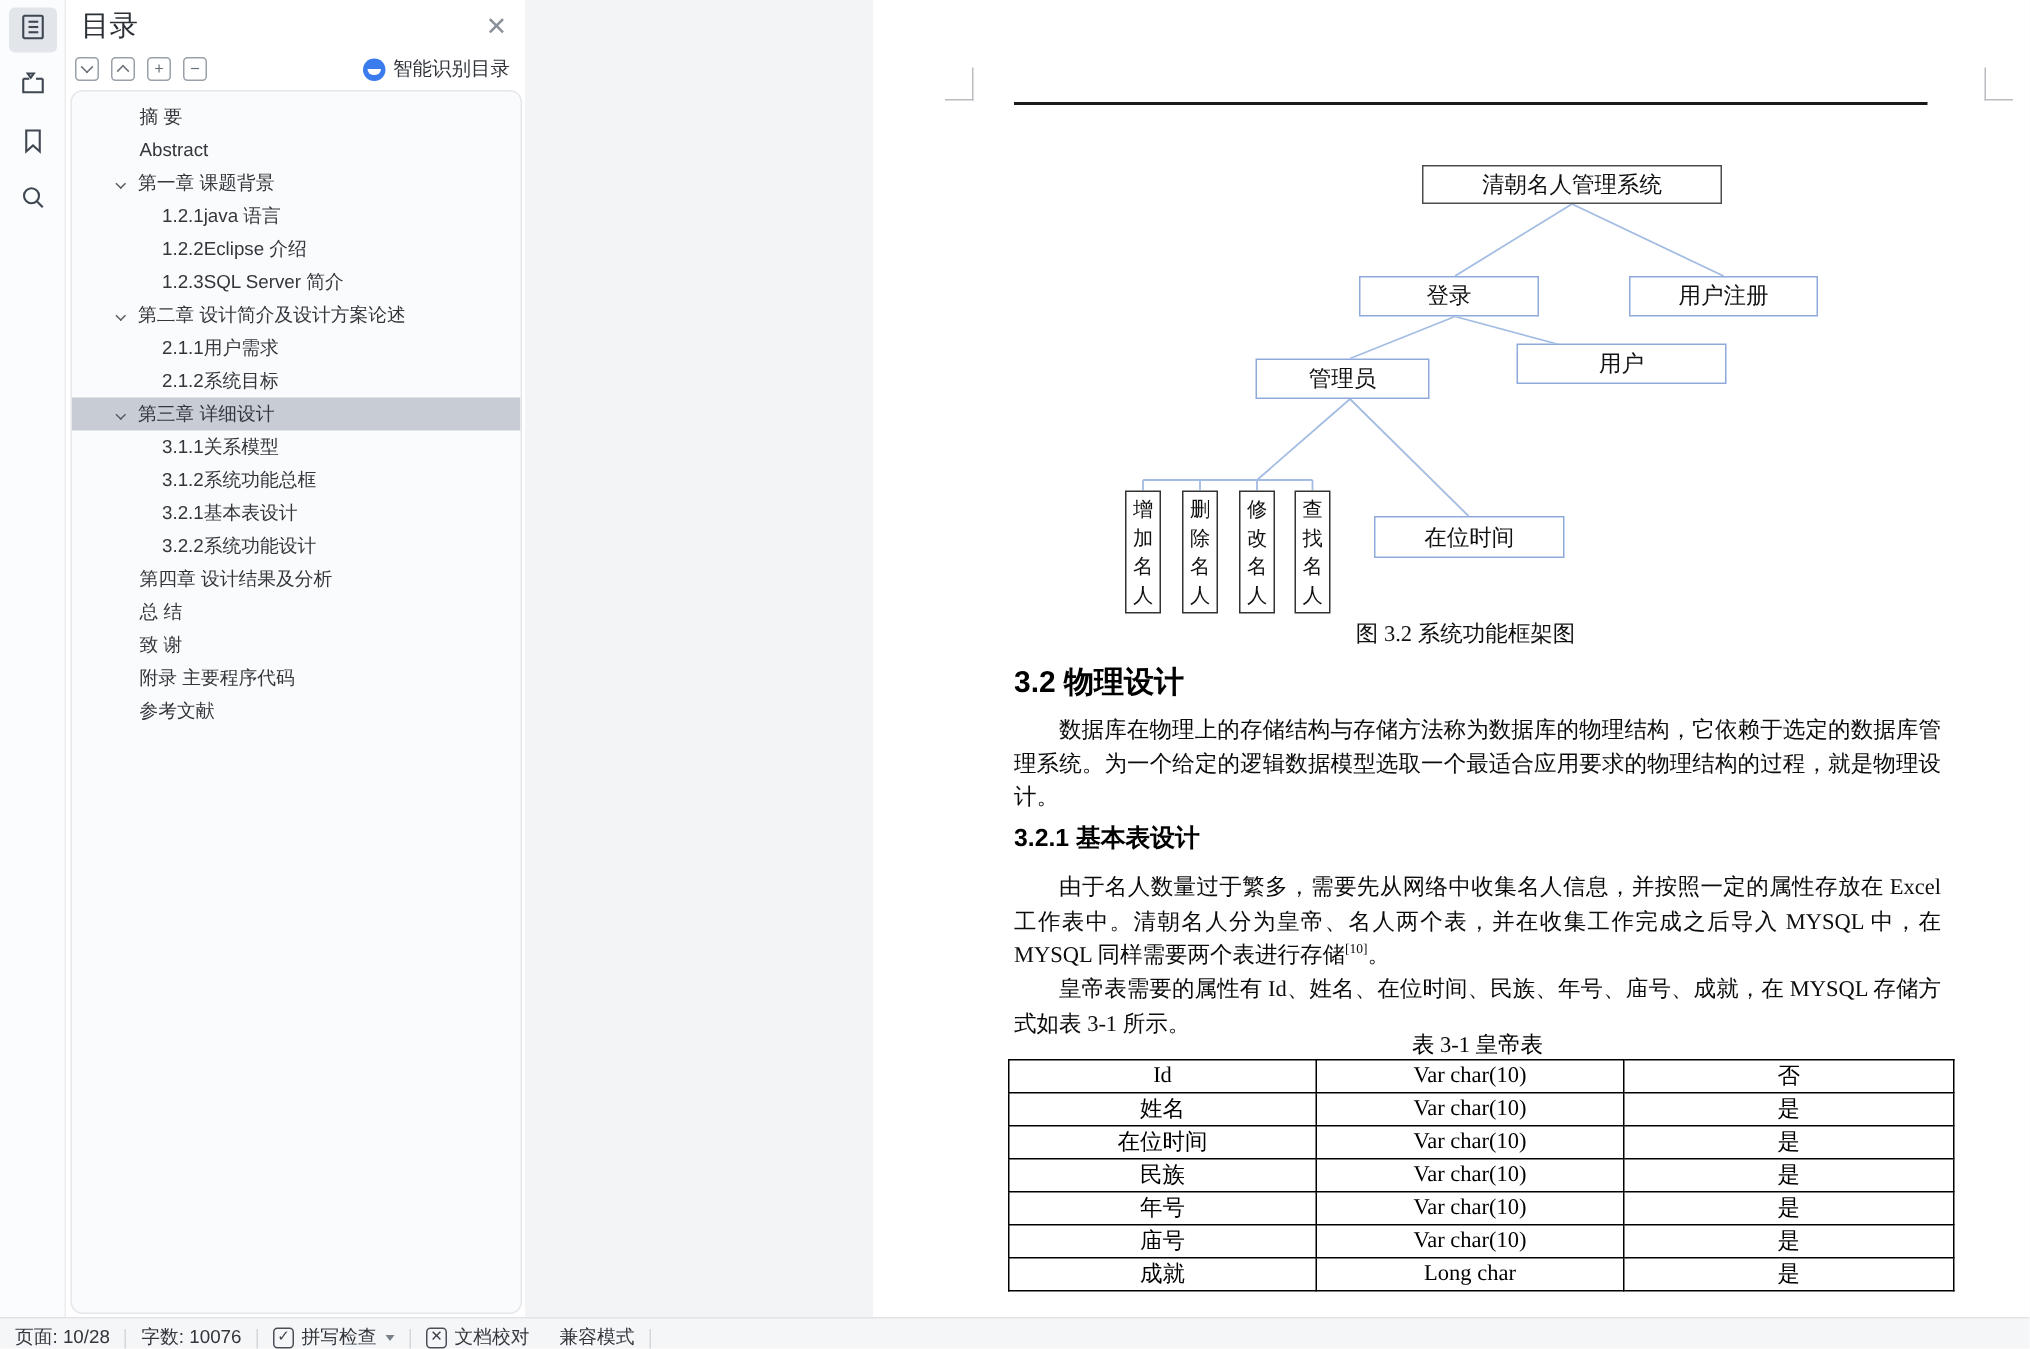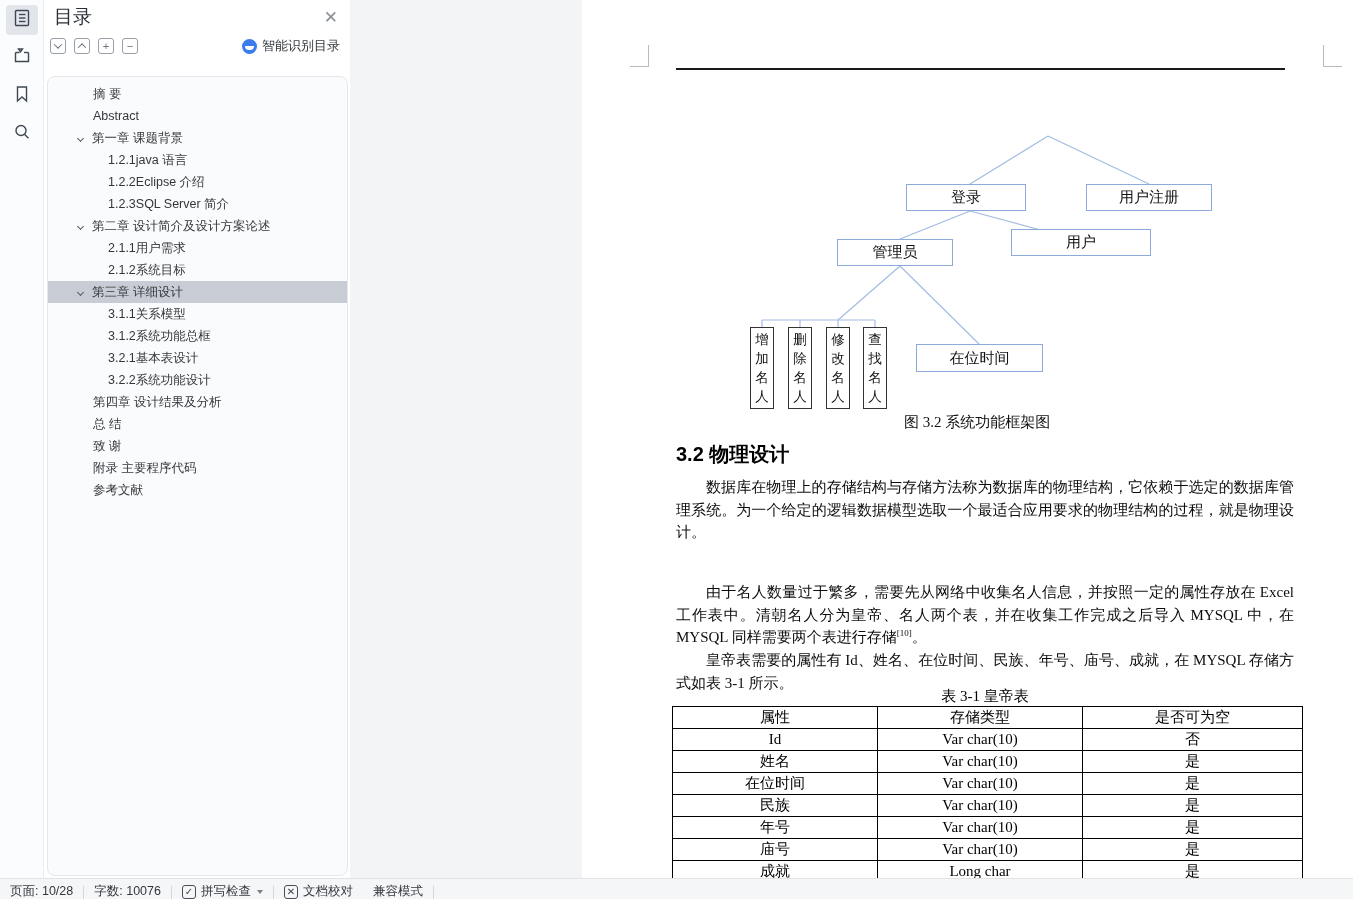--- a/index.html
+++ b/index.html
@@ -18,21 +18,21 @@
   .sb-title { font-size:19px; color:#2b2f36; }
   .close-x { font-size:17px; color:#8a9097; cursor:pointer; line-height:1; }
   .sb-tools { display:flex; align-items:center; padding:6px 10px 0 6px; height:26px; }
   .tool-btn { width:16px; height:16px; border:1px solid #9aa0a8; border-radius:3px; margin-right:8px; display:flex; align-items:center; justify-content:center; color:#6a7078; font-size:11px; line-height:1; cursor:pointer; background:#fff; }
   .chev { width:6px; height:6px; border-right:1.3px solid #6a7078; border-bottom:1.3px solid #6a7078; transform:rotate(45deg) translate(-1px,-1px); }
   .chev.up { transform:rotate(-135deg) translate(-1px,-1px); }
   .sb-tools .spacer { flex:1; }
   .smart-btn { display:flex; align-items:center; font-size:13px; color:#33373d; cursor:pointer; }
   .ai-dot { width:15px; height:15px; border-radius:50%; background:#3a7bee; margin-right:5px; position:relative; }
   .ai-dot::after { content:""; position:absolute; left:3px; top:7px; width:9px; height:4px; border-radius:0 0 6px 6px; background:#fff; }
-  .toc-panel { position:absolute; left:3px; right:2px; top:60px; bottom:2px; background:#fafbfc; border:1px solid #e5e7ea; border-radius:8px; padding-top:6px; overflow:hidden;margin-top:16px; }
+  .toc-panel { position:absolute; left:3px; right:2px; top:60px; bottom:2px; background:#fafbfc; border:1px solid #e5e7ea; border-radius:8px; padding-top:6px; overflow:hidden; }
   .toc-row { height:22px; display:flex; align-items:center; font-size:12.5px; color:#33373c; cursor:pointer; white-space:nowrap; }
   .toc-row.sel { background:#c8cdd5; }
   .toc-chev { width:5px; height:5px; border-right:1.2px solid #565c64; border-bottom:1.2px solid #565c64; transform:rotate(45deg); margin-left:30px; margin-right:9px; flex:0 0 auto; }
   .toc-row.l1.nochev { padding-left:45px; }
   .toc-row.l2 { padding-left:60px; }
 
   
   .workspace { flex:1; background:#f3f4f6; position:relative; overflow:hidden; }
   .page { position:absolute; left:232px; top:0; width:790px; height:878px; background:#fff; }
   .crop { position:absolute; width:19px; height:22px; top:45px; }
@@ -212,20 +212,21 @@
             <line x1="388" y1="211" x2="492" y2="239"></line>
             <line x1="318" y1="266" x2="256" y2="320"></line>
             <line x1="180" y1="320" x2="293" y2="320"></line>
             <line x1="180" y1="320" x2="180" y2="327"></line>
             <line x1="218" y1="320" x2="218" y2="327"></line>
             <line x1="256" y1="320" x2="256" y2="327"></line>
             <line x1="293" y1="320" x2="293" y2="327"></line>
             <line x1="318" y1="266" x2="397" y2="344"></line>
           </g>
         </svg>
+        <div class="dbox dark" style="left:366px; top:110px; width:200px; height:26px;">清朝名人管理系统</div>
         <div class="dbox blue" style="left:324px; top:184px; width:120px; height:27px;">登录</div>
         <div class="dbox blue" style="left:504px; top:184px; width:126px; height:27px;">用户注册</div>
         <div class="dbox blue" style="left:255px; top:239px; width:116px; height:27px;">管理员</div>
         <div class="dbox blue" style="left:429px; top:229px; width:140px; height:27px;">用户</div>
         <div id="opBoxes">
             <div class="vbox" style="left: 168px; top: 327px;">
               <span>增</span>
               <span>加</span>
               <span>名</span>
               <span>人</span>
@@ -248,36 +249,32 @@
               <span>名</span>
               <span>人</span>
             </div>
           </div>
         <div class="dbox blue" style="left:334px; top:344px; width:127px; height:28px;">在位时间</div>
         <div class="dg-caption">图  3.2 系统功能框架图</div>
       </div>
 
       <h2 class="sec doc-text h-1">3.2  物理设计</h2>
       <p class="doc-text para p-1">数据库在物理上的存储结构与存储方法称为数据库的物理结构，它依赖于选定的数据库管理系统。为一个给定的逻辑数据模型选取一个最适合应用要求的物理结构的过程，就是物理设计。</p>
+      <h2 class="sec doc-text h-2">3.2.1  基本表设计</h2>
       <p class="doc-text para p-2"><span>由于名人数量过于繁多，需要先从网络中收集名人信息，并按照一定的属性存放在 Excel 工作表中。清朝名人分为皇帝、名人两个表，并在收集工作完成之后导入 MYSQL 中，在 MYSQL 同样需要两个表进行存储</span><sup class="fnote">[10]</sup><span>。</span></p>
       <p class="doc-text para p-3">皇帝表需要的属性有 Id、姓名、在位时间、民族、年号、庙号、成就，在 MYSQL 存储方式如表 3-1 所示。</p>
       <div class="tbl-caption">表  3-1 皇帝表</div>
 
       <table class="doc-table">
         <colgroup>
             <col style="width:205px">
             <col style="width:205px">
             <col style="width:220px">
           </colgroup>
         <tbody id="tblBody">
-            <tr>
-              <td>属性</td>
-              <td>存储类型</td>
-              <td>是否可为空</td>
-            </tr>
             <tr>
               <td>Id</td>
               <td>Var char(10)</td>
               <td>否</td>
             </tr>
             <tr>
               <td>姓名</td>
               <td>Var char(10)</td>
               <td>是</td>
             </tr>

